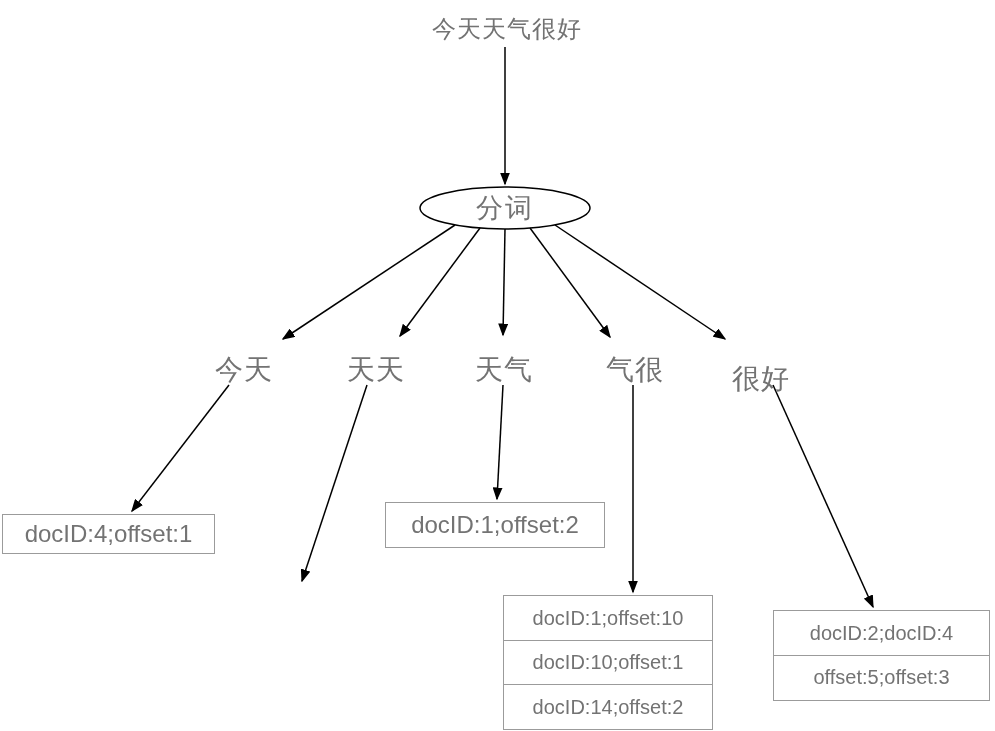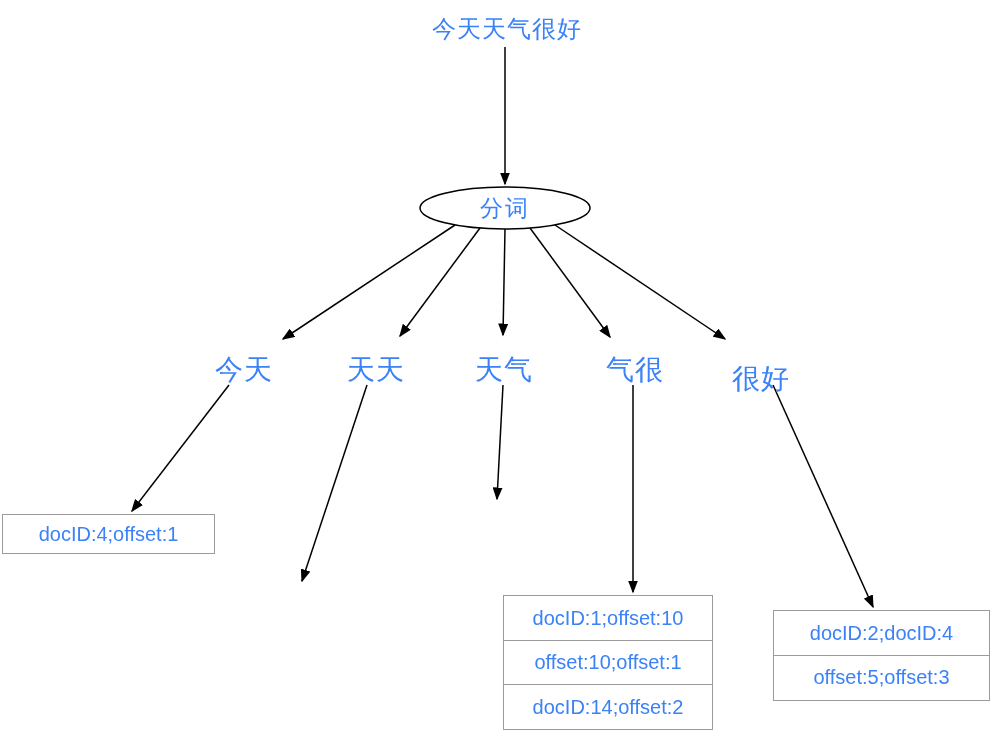--- a/index.html
+++ b/index.html
@@ -2,54 +2,54 @@
 <html><head>
 <meta charset="utf-8">
 <style>
   html, body { margin: 0; padding: 0; background: #ffffff; }
   .canvas {
     position: relative;
     width: 995px;
     height: 731px;
     background: #ffffff;
     font-family: "Liberation Sans", "DejaVu Sans", sans-serif;
-    color: #3b82f6;
+    color: #737373;
     overflow: hidden;
   }
   .svg-layer { position: absolute; left: 0; top: 0; width: 995px; height: 731px; }
   .title-label {
     position: absolute;
     transform: translateX(-50%);
     font-size: 24px;
     letter-spacing: 1px;
     white-space: nowrap;
   }
   .node-label {
     position: absolute;
     transform: translate(-50%, -50%);
-    font-size: 23px;
+    font-size: 27px;
     letter-spacing: 2px;
     white-space: nowrap;
   }
   .token-label {
     position: absolute;
     transform: translateX(-50%);
     font-size: 28px;
     letter-spacing: 1px;
     white-space: nowrap;
   }
   .pbox {
     position: absolute;
     background: #ffffff;
     border: 1.5px solid #9b9b9b;
     box-sizing: border-box;
     display: flex;
     align-items: center;
     justify-content: center;
-    font-size: 20px;
+    font-size: 24px;
     white-space: nowrap;
   }
   .pstack {
     position: absolute;
     display: flex;
     flex-direction: column;
   }
   .pcell {
     background: #ffffff;
     border: 1.5px solid #9b9b9b;
@@ -99,24 +99,25 @@
 
   <div class="token-label" style="left:244px; top:351px;">今天</div>
   <div class="token-label" style="left:376px; top:351px;">天天</div>
   <div class="token-label" style="left:504px; top:351px;">天气</div>
   <div class="token-label" style="left:635px; top:351px;">气很</div>
   <div class="token-label" style="left:761px; top:360px;">很好</div>
 
   <div class="pbox" style="left:2px; top:514px; width:213px; height:40px;">docID:4;offset:1</div>
 
 
+  <div class="pbox" style="left:385px; top:502px; width:220px; height:46px;">docID:1;offset:2</div>
 
   <div class="pstack" style="left:503px; top:595px; width:210px;">
     <div class="pcell">docID:1;offset:10</div>
-    <div class="pcell">offset:10;offset:1</div>
+    <div class="pcell">docID:10;offset:1</div>
     <div class="pcell">docID:14;offset:2</div>
   </div>
 
   <div class="pstack" style="left:773px; top:610px; width:217px;">
     <div class="pcell">docID:2;docID:4</div>
     <div class="pcell">offset:5;offset:3</div>
   </div>
 
 </div>
 

